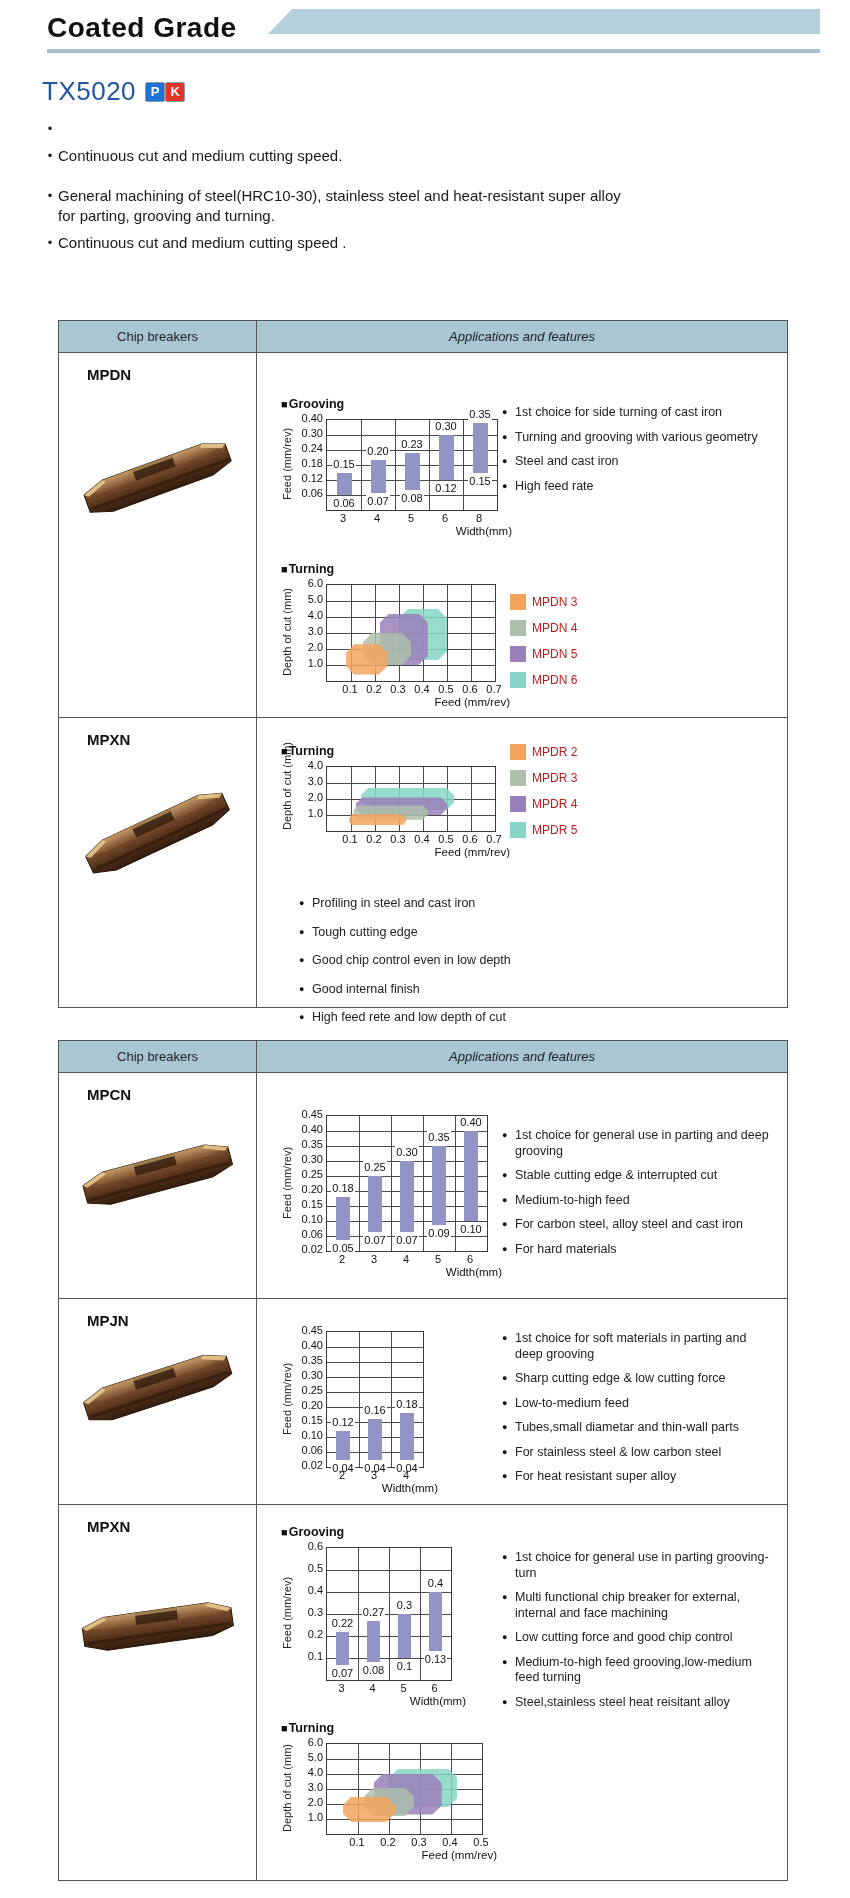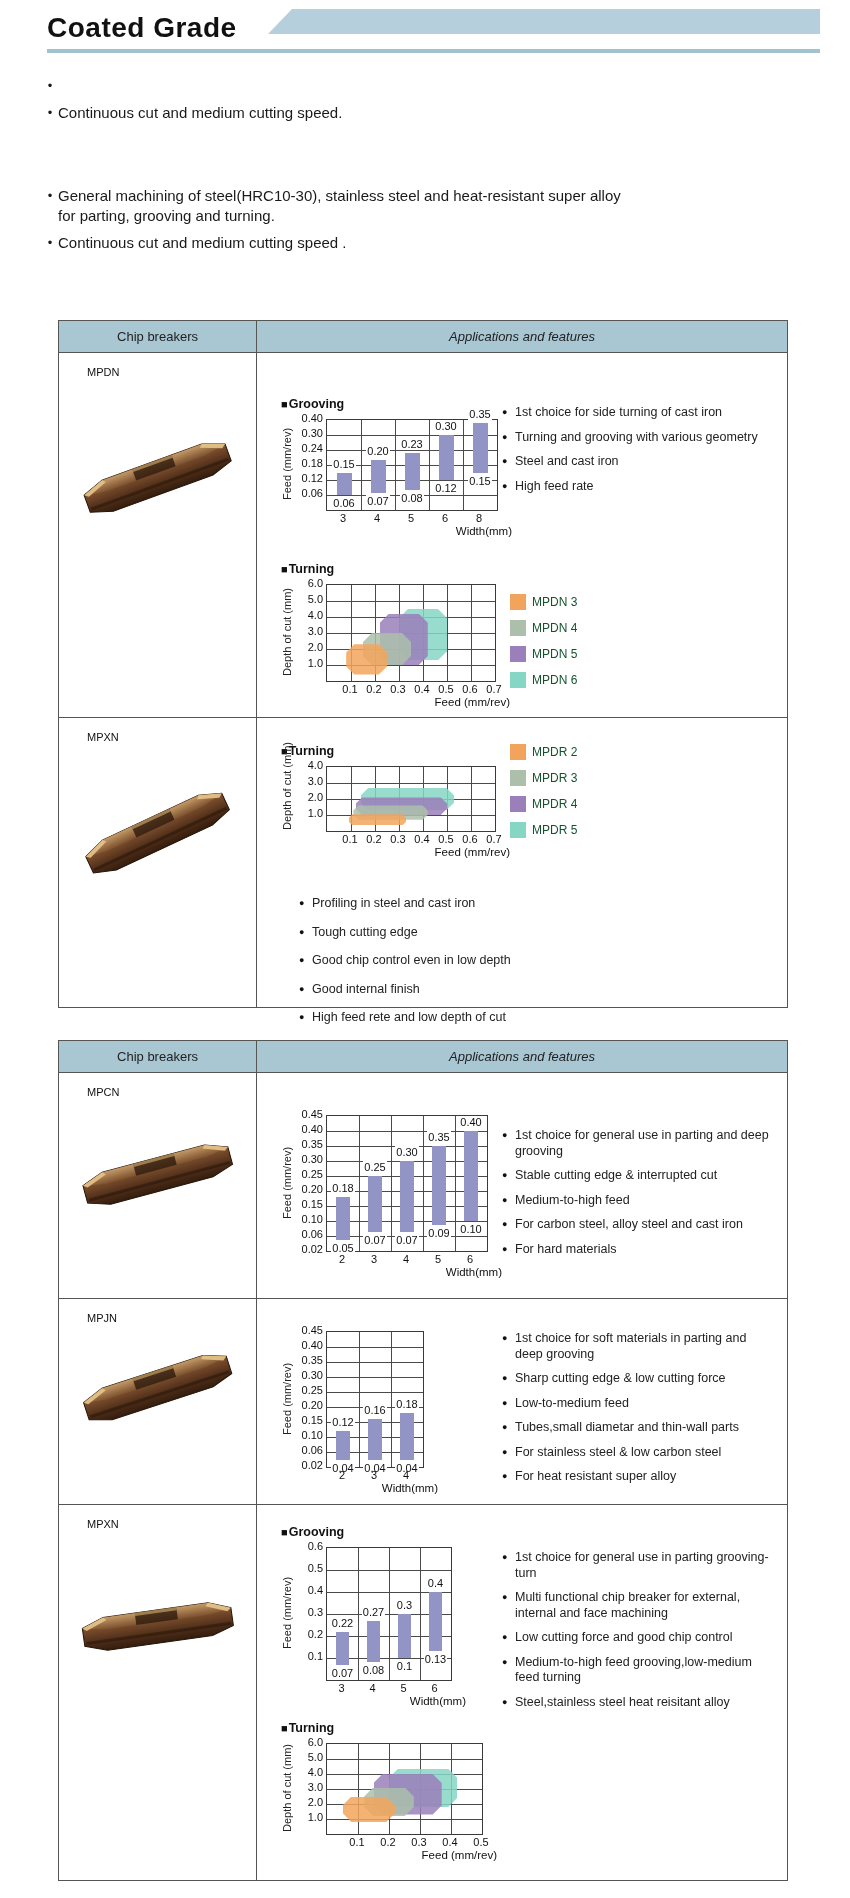--- a/index.html
+++ b/index.html
@@ -25,21 +25,21 @@
 
   
   .ctable{position:absolute;left:58px;width:730px;border:1px solid #555;box-sizing:border-box;background:#fff;}
   .thead{display:flex;background:#a9c6d3;border-bottom:1px solid #555;height:31px;}
   .th{font-size:13px;color:#222;display:flex;align-items:center;justify-content:center;}
   .th1{width:198px;border-right:1px solid #555;box-sizing:border-box;}
   .th2{flex:1;font-style:italic;}
   .trow{display:flex;position:relative;}
   .trow + .trow{border-top:1px solid #555;}
   .cell-chip{width:198px;border-right:1px solid #555;box-sizing:border-box;position:relative;}
-  .chip-name{font-size:11px;font-weight:normal;color:#111;padding:13px 0 0 28px;}
+  .chip-name{font-size:15px;font-weight:bold;color:#111;padding:13px 0 0 28px;}
   .cell-app{flex:1;position:relative;}
   .insert-wrap{position:absolute;left:14px;}
 
   
   .bullets{position:absolute;margin:0;padding:0;list-style:none;font-size:12.5px;color:#222;}
   .bullets li{display:flex;margin-bottom:9px;line-height:15.5px;}
   .bullets.loose li{margin-bottom:13px;}
   .bullets .fdot{flex:0 0 13px;font-size:9px;line-height:15px;color:#111;}
 
   
@@ -55,32 +55,36 @@
   .vlabel span{background:#fff;padding:0 1px;}
   .ytick{position:absolute;width:30px;text-align:right;font-size:11px;color:#111;line-height:13px;}
   .yaxis-title{position:absolute;width:14px;writing-mode:vertical-rl;transform:rotate(180deg);
                text-align:center;font-size:11px;color:#222;white-space:nowrap;}
   .xtick{position:absolute;text-align:center;font-size:11px;color:#111;}
   .xaxis-title{position:absolute;font-size:11.5px;color:#111;text-align:right;}
   .region{position:absolute;opacity:.85;}
   .legend{position:absolute;}
   .legend-item{display:flex;align-items:flex-start;gap:6px;margin-bottom:10px;}
   .legend-swatch{width:16px;height:16px;flex:0 0 16px;}
-  .legend-label{font-size:12px;color:#14532d;padding-top:1px;white-space:nowrap;}
+  .legend-label{font-size:12px;color:#b91c1c;padding-top:1px;white-space:nowrap;}
 </style>
 </head>
 <body>
 
 <div class="page">
 
   <div class="hdr-banner"></div>
   <div class="hdr-title">Coated Grade</div>
   <div class="hdr-rule"></div>
 
   <div class="grade" id="grade1" style="top:76px">
+    <div class="grade-head">
+      <span class="grade-name">TX5020</span>
+      <span class="badge-row"><span class="badge" style="background: rgb(30, 115, 210);">P</span><span class="badge" style="background: rgb(232, 51, 42);">K</span></span>
+    </div>
     <ul class="grade-bullets">
         <li>
           <span class="dot">•</span>
         </li>
         <li>
           <span class="dot">•</span>
           <span>Continuous cut and medium cutting speed.</span>
         </li>
       </ul>
   </div>

